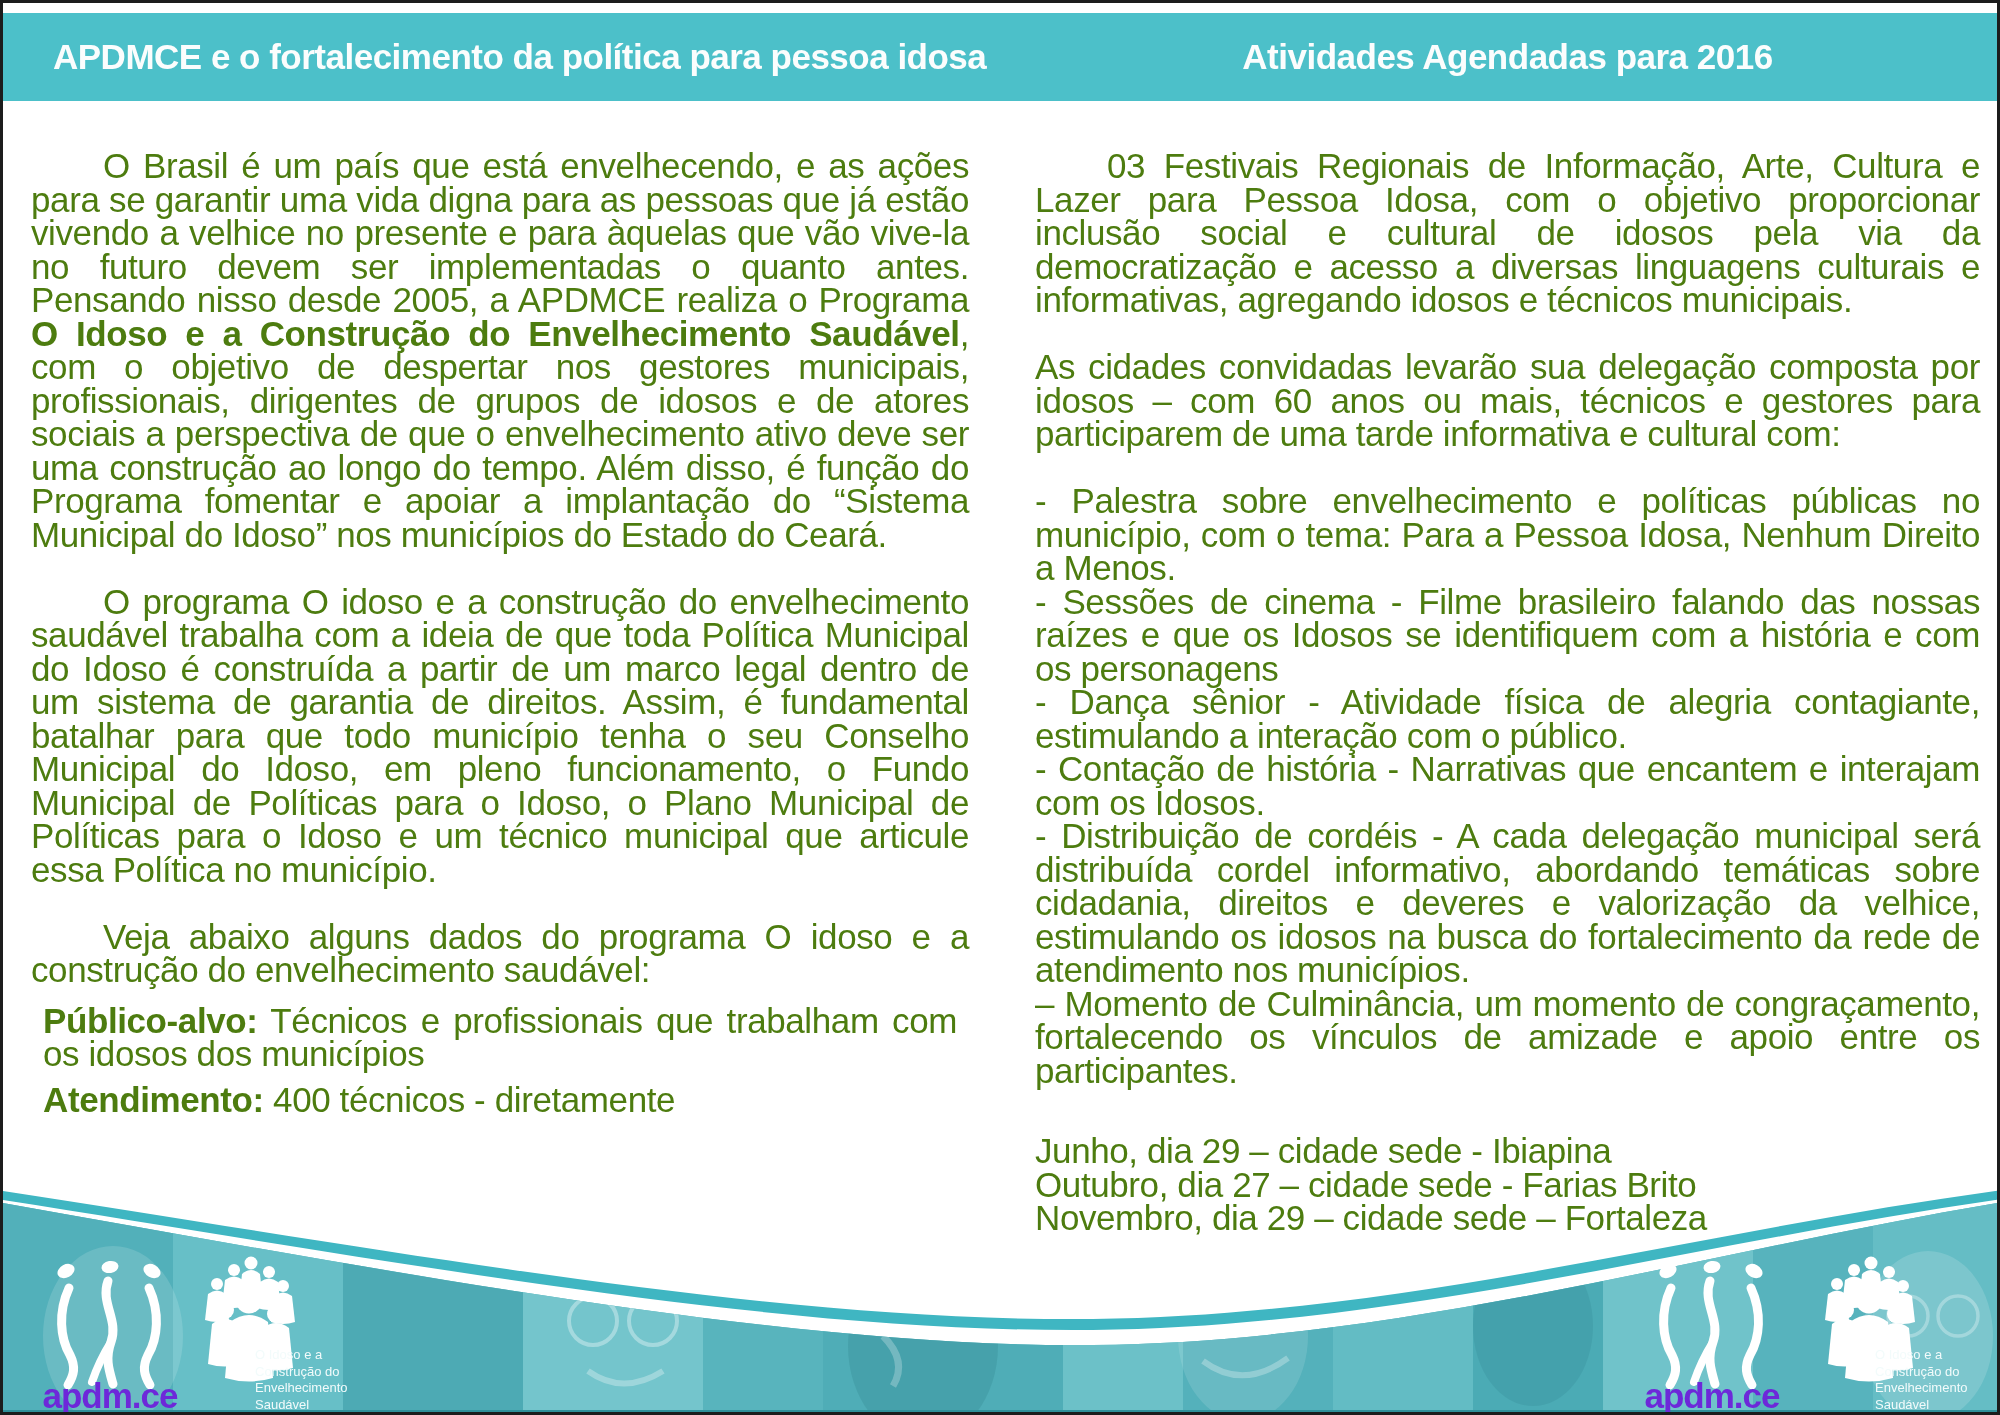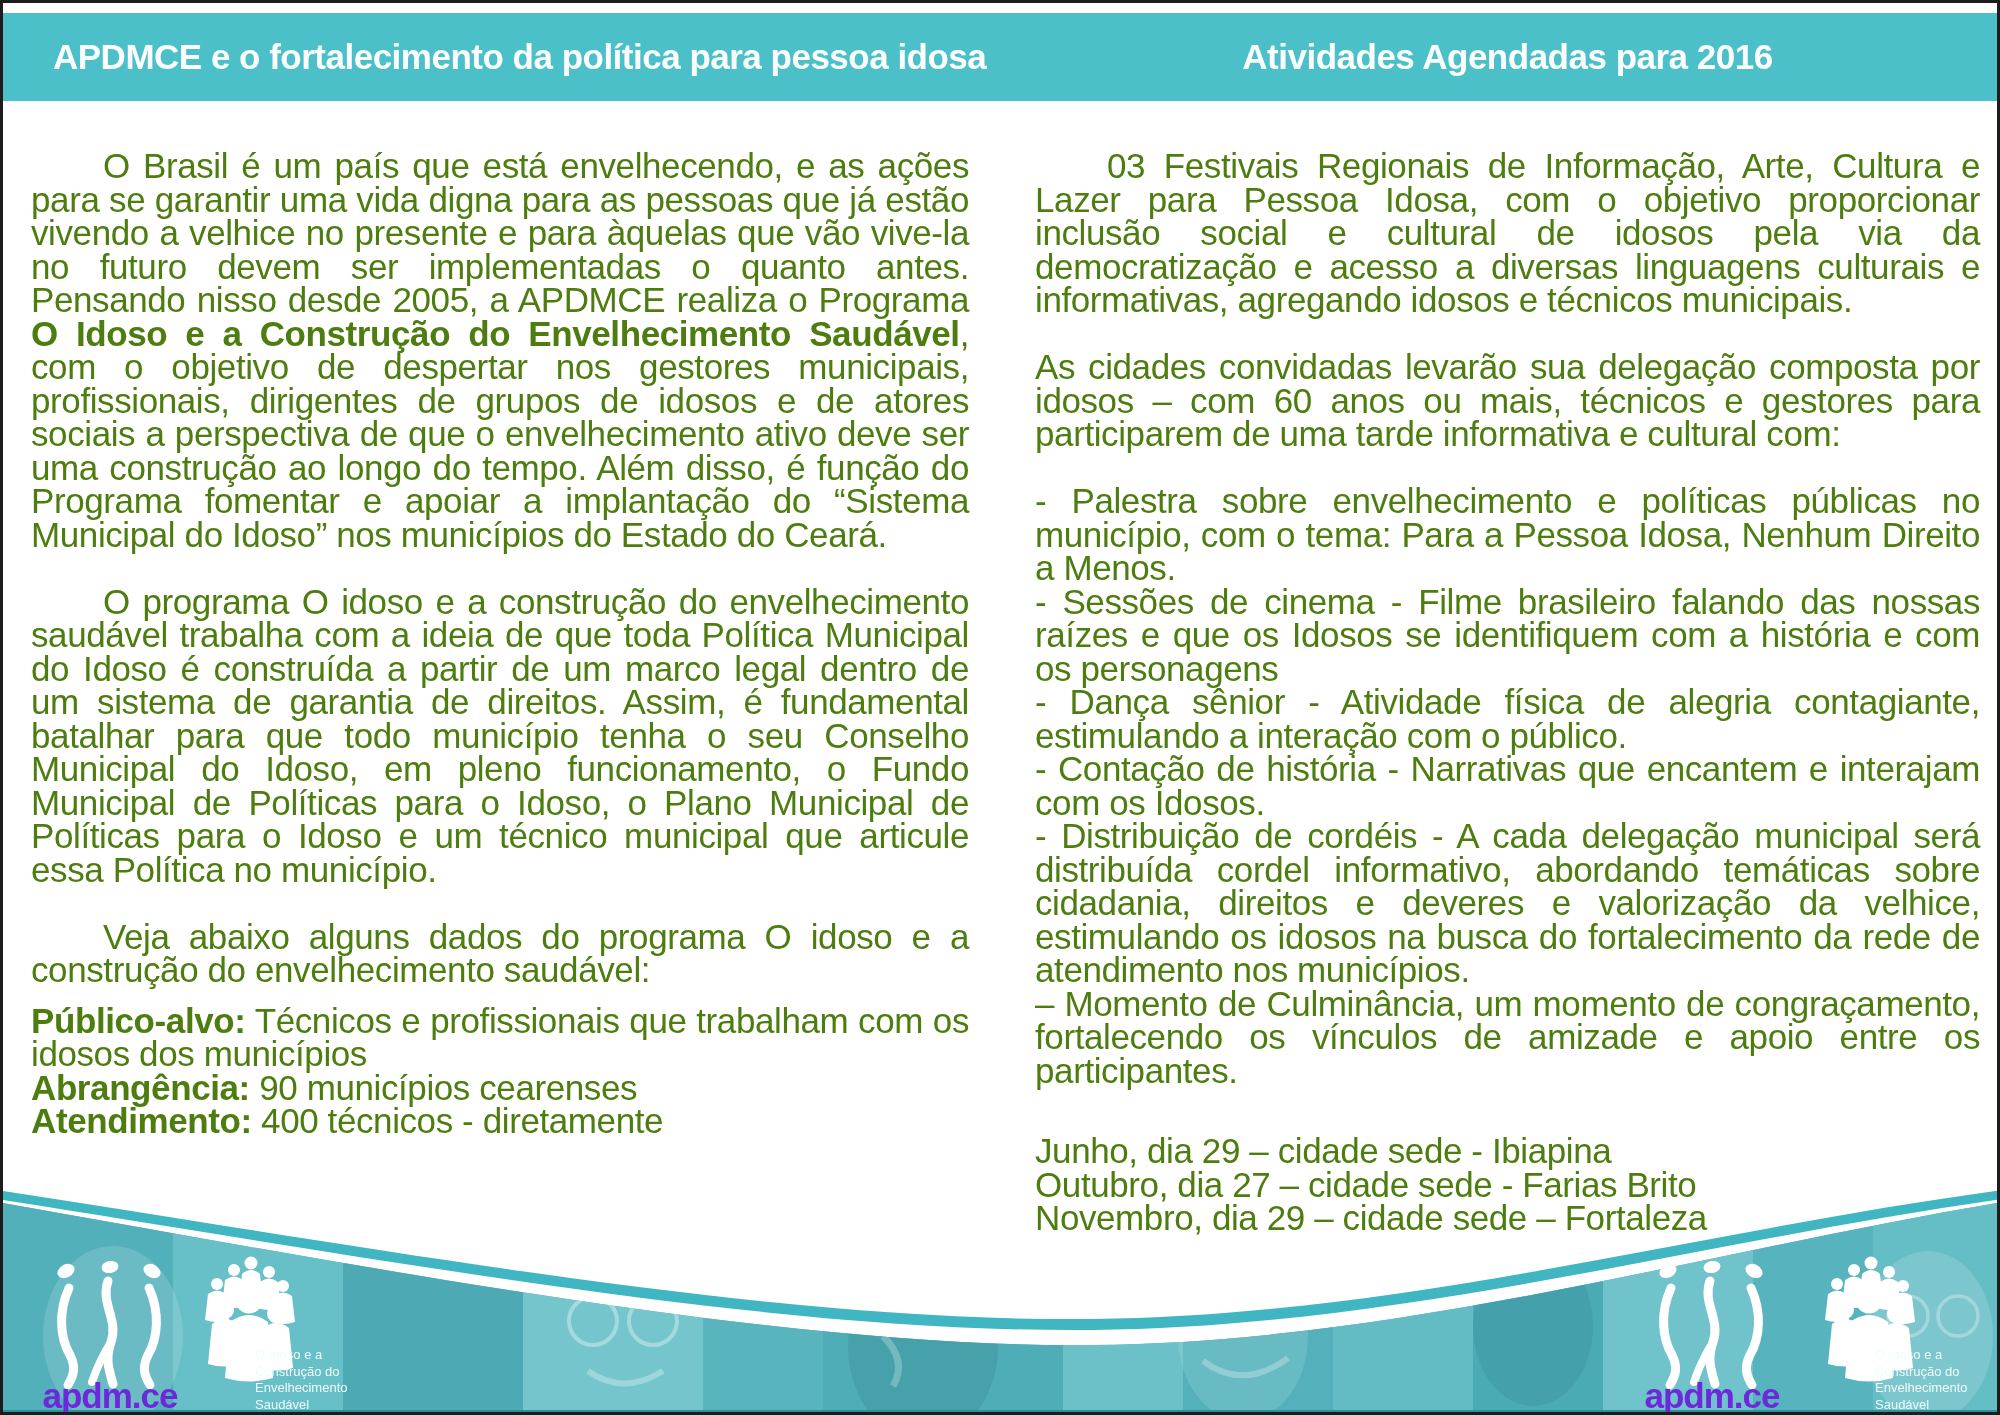--- a/index.html
+++ b/index.html
@@ -22,21 +22,21 @@
   
   .col{
     position:absolute;top:146px;font-size:35px;line-height:33.5px;
     letter-spacing:-0.4px;text-align:justify;color:#4d7c0f;
   }
   .col.left{left:28px;width:938px;}
   .col.right{left:1032px;width:945px;}
   .para{margin:0 0 33.5px 0;}
   .para.indent{text-indent:72px;}
   .para.tight{margin-bottom:17px;}
-  .fact{margin:0;}
+  .fact{margin:12px;}
   .fact b{font-weight:bold;}
   .activity{margin:0;}
   .locations{margin-top:47px;}
   .loc-line{margin:0;text-align:left;}
   
   .footer-art{position:absolute;left:0;top:1183px;width:2000px;height:232px;}
   
   .apdm-wordmark{
     position:absolute;width:170px;text-align:center;color:#6d28d9;
     font-weight:bold;font-size:35px;letter-spacing:-1px;
@@ -53,21 +53,20 @@
 
   <div class="header-band"></div>
   <div class="header-title left">APDMCE e o fortalecimento da política para pessoa idosa</div>
   <div class="header-title right">Atividades Agendadas para 2016</div>
 
   <div class="col left">
     <p class="para indent"><span>O Brasil  é um país que está envelhecendo, e as ações para se garantir uma vida digna para as pessoas que já estão vivendo a velhice no presente e para àquelas que vão vive-la no futuro devem ser implementadas o quanto antes. Pensando nisso desde 2005, a APDMCE realiza o Programa </span><b>O Idoso e a Construção do Envelhecimento Saudável</b><span>, com o objetivo de despertar nos gestores municipais, profissionais, dirigentes de grupos de idosos e de atores sociais a perspectiva de que o envelhecimento ativo deve ser uma construção ao longo do tempo. Além disso, é função do Programa fomentar e apoiar a implantação do “Sistema Municipal do Idoso” nos municípios do Estado do Ceará.</span></p>
     <p class="para indent">O programa O idoso e a construção do envelhecimento saudável trabalha com a ideia de que toda Política Municipal do Idoso é construída a partir de um marco legal dentro de um sistema de garantia de direitos. Assim, é fundamental batalhar para que todo município tenha o seu Conselho Municipal do Idoso, em pleno funcionamento, o Fundo Municipal de Políticas para o Idoso, o Plano Municipal de Políticas para o Idoso e um técnico municipal que articule essa Política no município.</p>
     <p class="para indent tight">Veja abaixo alguns dados do programa O idoso e a construção do envelhecimento saudável:</p>
     <p class="fact"><b>Público-alvo:</b><span> Técnicos e profissionais que trabalham com os idosos dos municípios</span></p>
-    <p class="fact"><b>Abrangência:</b><span> 90 municípios cearenses</span></p>
     <p class="fact"><b>Atendimento:</b><span> 400 técnicos - diretamente</span></p>
   </div>
 
   <div class="col right">
     <p class="para indent">03 Festivais Regionais de Informação, Arte, Cultura e Lazer para Pessoa Idosa, com o objetivo proporcionar inclusão social e cultural de idosos pela via da democratização e acesso a diversas linguagens culturais e informativas, agregando idosos e técnicos municipais.</p>
     <p class="para">As cidades convidadas levarão sua delegação composta por idosos – com 60 anos ou mais, técnicos e gestores para participarem de uma tarde informativa e cultural com:</p>
     <p class="activity">- Palestra sobre envelhecimento e políticas públicas no município, com o tema: Para a Pessoa Idosa, Nenhum Direito a Menos.</p>
     <p class="activity">- Sessões de cinema - Filme brasileiro falando das nossas raízes e que os Idosos se identifiquem com a história e com os personagens</p>
     <p class="activity">- Dança sênior - Atividade física de alegria contagiante, estimulando a interação com o público.</p>
     <p class="activity">- Contação de história - Narrativas que encantem e interajam com os Idosos.</p>

